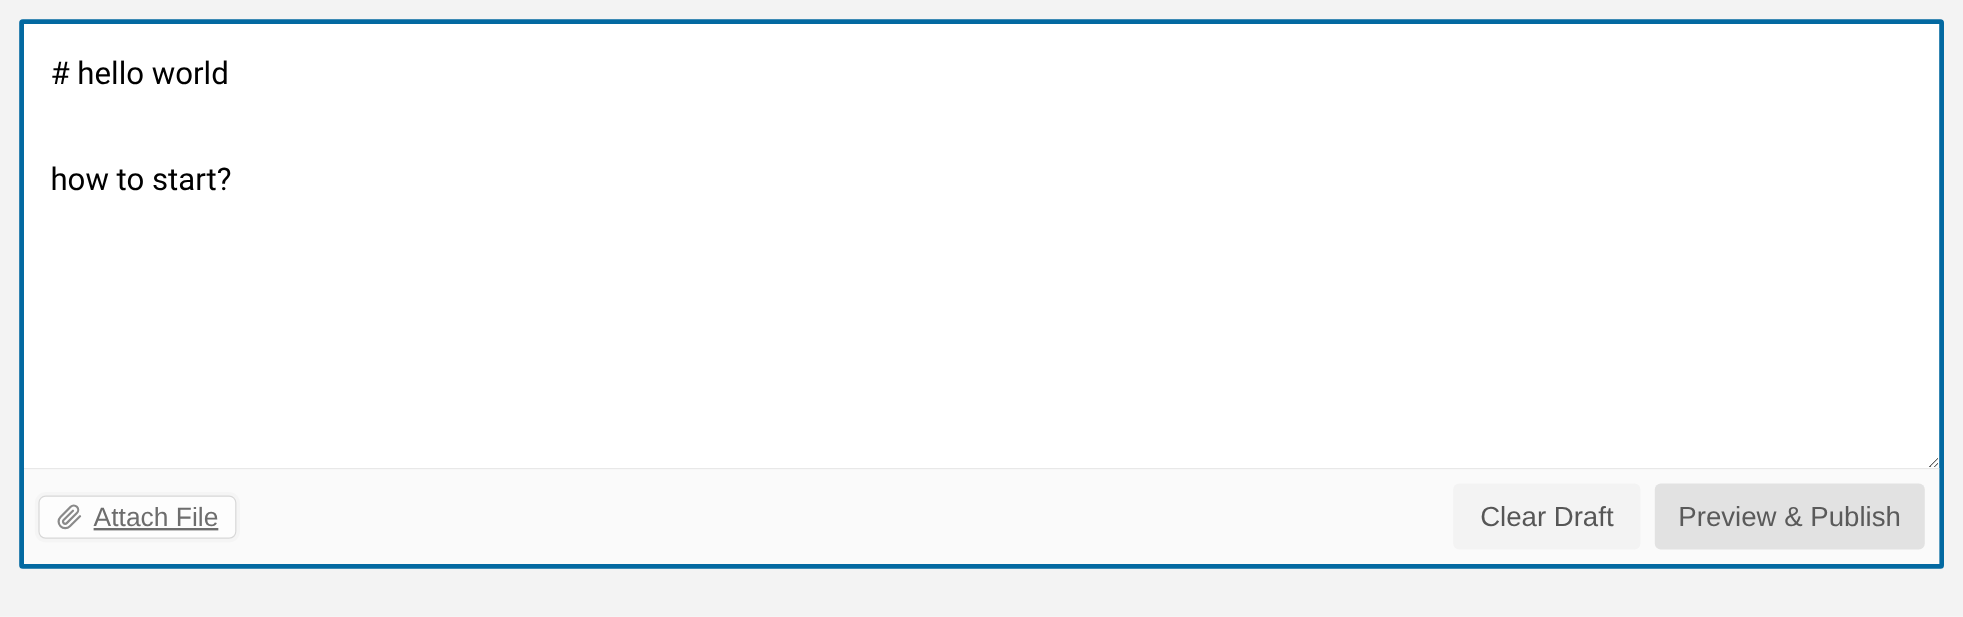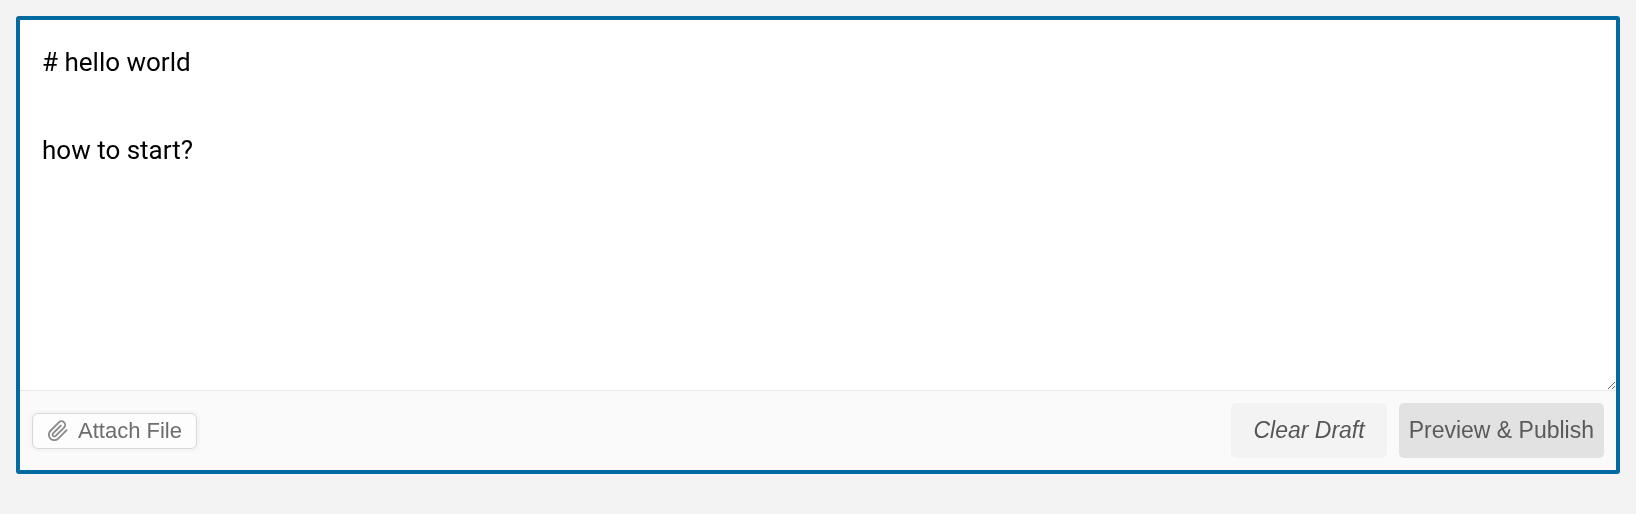--- a/index.html
+++ b/index.html
@@ -55,41 +55,41 @@
       align-items: center;
       gap: 9px;
       background: #fdfdfd;
       border: 1px solid #d8d8d8;
       border-radius: 6px;
       padding: 4px 14px;
       font-size: 22px;
       color: #6d6d6d;
       cursor: pointer;
       box-shadow: 0 0 0 3px rgba(0,0,0,0.02);
+      text-decoration: underline;
     }
     .attach-button svg {
       width: 22px;
       height: 22px;
       stroke: #8a8a8a;
     }
     .clear-button {
       background: #f3f3f3;
       border: none;
       border-radius: 5px;
       padding: 14px 22px;
       font-size: 23px;
       color: #565656;
       cursor: pointer;
-      font-style: italic;
     }
     .publish-button {
       background: #e2e2e2;
       border: none;
       border-radius: 5px;
-      padding: 14px 10px;
+      padding: 14px 20px;
       font-size: 23px;
       color: #5a5a5a;
       cursor: pointer;
     }
   </style>
 </head>
 <body>
 
 <div class="editor-container">
   <textarea class="editor-textarea" style=""># hello world

